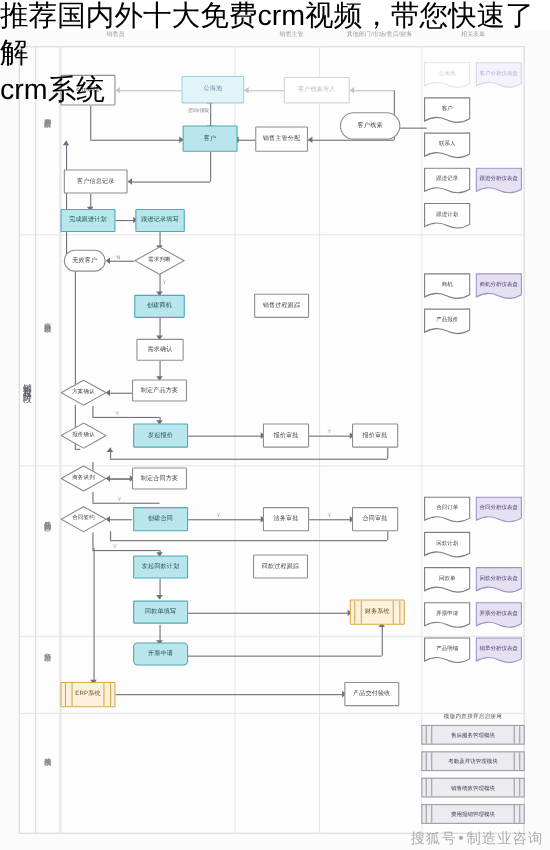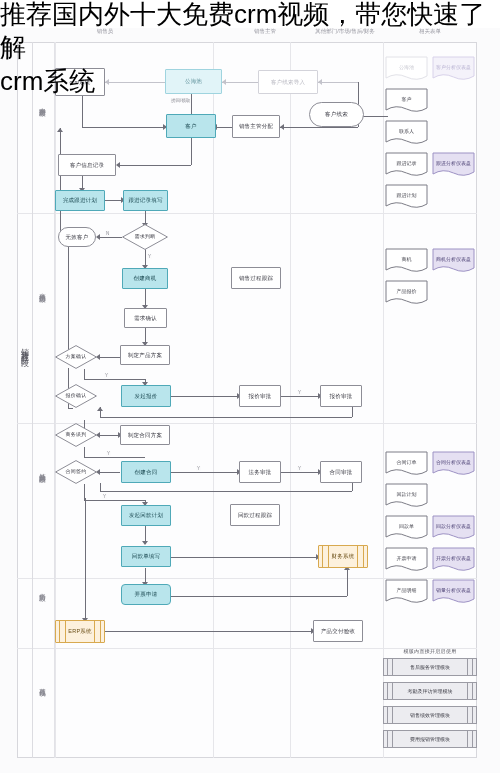--- a/index.html
+++ b/index.html
@@ -627,14 +627,15 @@
       </div>
     </div>
 
   </div>
 
   <div class="title">
     <span class="t1">推荐国内外十大免费crm视频，带您快速了解</span>
     <span class="t2">crm系统</span>
   </div>
 
+  <div class="watermark">搜狐号•制造业咨询</div>
 
 </div>
 
 </body></html>

